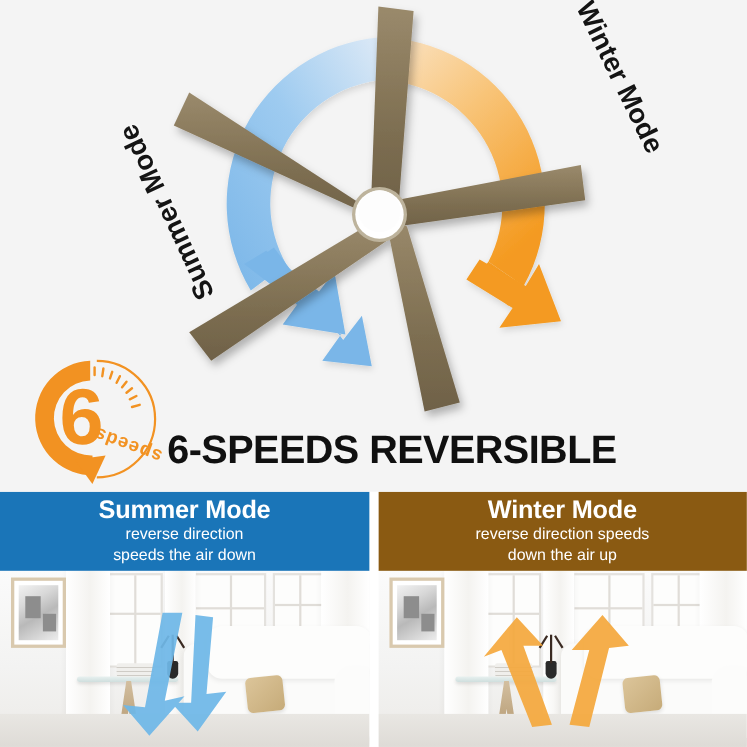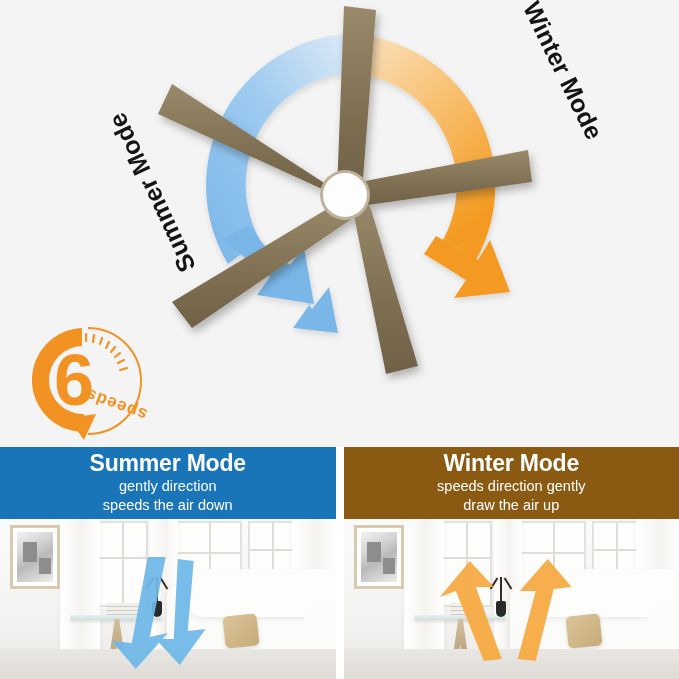--- a/index.html
+++ b/index.html
@@ -301,28 +301,29 @@
         <line x1="91" y1="25" x2="87" y2="30"></line>
         <line x1="96" y1="31" x2="91" y2="35"></line>
         <line x1="100" y1="38" x2="94" y2="41"></line>
         <line x1="103" y1="46" x2="96" y2="48"></line>
       </g>
     </svg>
     <div id="speeds-number">6</div>
     <div id="speeds-word">speeds</div>
   </div>
 
+  <div id="headline">6-SPEEDS REVERSIBLE</div>
 </div>
 
 <div id="panels">
 
   <div class="panel">
     <div class="panel-banner summer">
       <div class="banner-title">Summer Mode</div>
-      <div class="banner-sub">gently direction</div>
+      <div class="banner-sub">reverse direction</div>
       <div class="banner-sub">speeds the air down</div>
     </div>
 
     <div class="room">
       <div class="window" style="left:96px; top:2px; width:52px; height:86px;">
         <div class="mull-v"></div>
           <div class="mull-h"></div>
       </div>
       <div class="window" style="left:176px; top:2px; width:66px; height:72px;">
         <div class="mull-v"></div>
@@ -362,22 +363,22 @@
           <path d="M148 38 L166 38 L150 118 L168 114 L136 150 L112 122 L132 124 Z"></path>
           <path d="M178 40 L194 42 L188 112 L206 110 L180 146 L156 120 L174 120 Z"></path>
         </g>
       </svg>
     </div>
   </div>
 
   <div class="panel">
     <div class="panel-banner winter">
       <div class="banner-title">Winter Mode</div>
-      <div class="banner-sub">speeds direction gently</div>
-      <div class="banner-sub">draw the air up</div>
+      <div class="banner-sub">reverse direction speeds</div>
+      <div class="banner-sub">down the air up</div>
     </div>
 
     <div class="room">
       <div class="window" style="left:96px; top:2px; width:52px; height:86px;">
         <div class="mull-v"></div>
           <div class="mull-h"></div>
       </div>
       <div class="window" style="left:176px; top:2px; width:66px; height:72px;">
         <div class="mull-v"></div>
           <div class="mull-h"></div>

